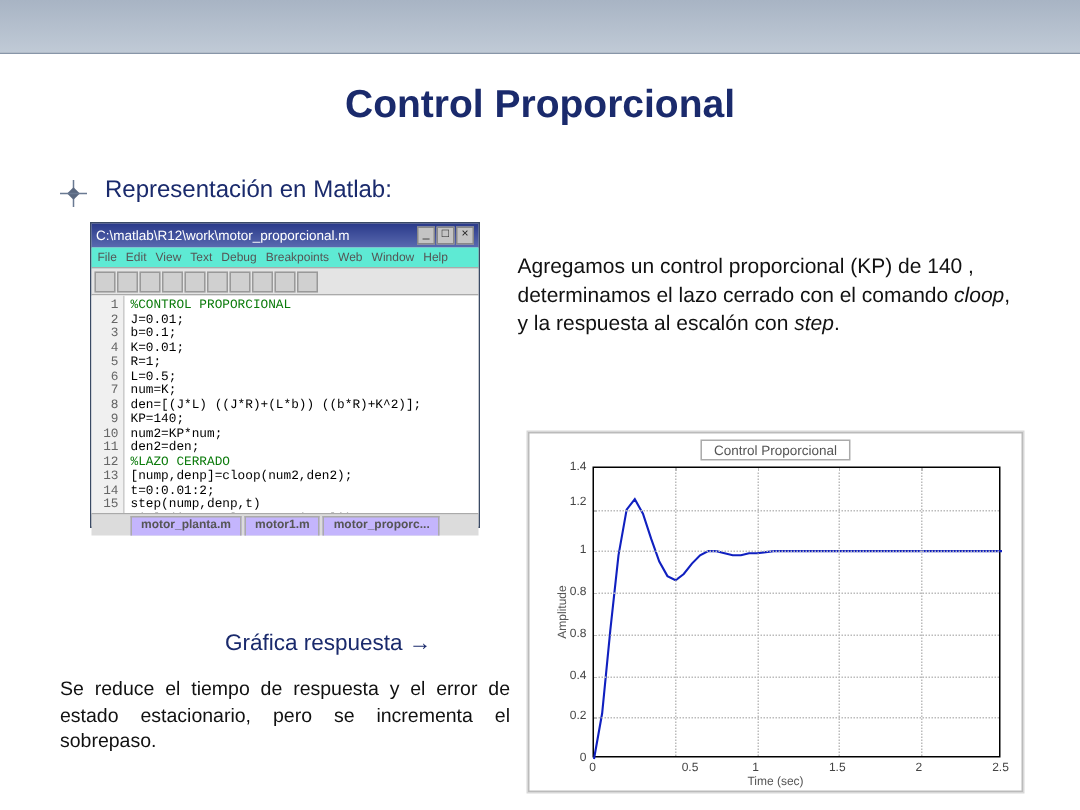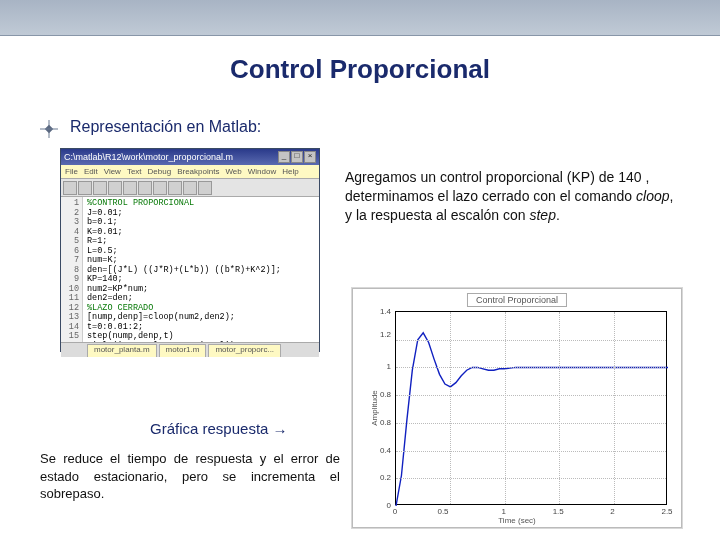--- a/index.html
+++ b/index.html
@@ -83,21 +83,21 @@
     width: 12px; height: 12px;
     background: #c4c4c4;
     border: 1px solid #888;
     font-size: 8px;
     line-height: 8px;
     text-align: center;
     color: #222;
   }
   .mw-menu {
     height: 14px;
-    background: #fef9c3;
+    background: #5eead4;
     border-bottom: 1px solid #aaa;
     display: flex;
     gap: 6px;
     padding: 0 4px;
     font-size: 8px;
     color: #555;
     align-items: center;
   }
   .mw-toolbar {
     height: 18px;
@@ -151,24 +151,25 @@
   .mw-tabs {
     height: 14px;
     background: #dcdcdc;
     display: flex;
     gap: 2px;
     padding: 1px 4px 0 26px;
     font-size: 8px;
     color: #555;
   }
   .mw-tabs div {
-    background: #fef9c3;
+    background: #c4b5fd;
     border: 1px solid #aaa;
     border-bottom: none;
     padding: 0 6px;
+    font-weight: bold;
   }
   .desc {
     position: absolute;
     left: 345px;
     top: 168px;
     width: 335px;
     font-size: 14px;
     color: #111;
     line-height: 1.35;
     font-family: Verdana, sans-serif;
@@ -377,18 +378,18 @@
   <div id="ticks"></div>
 <div class="ytick" style="top: 216px;">0</div>
     <div class="ytick" style="top: 188.286px;">0.2</div>
     <div class="ytick" style="top: 160.571px;">0.4</div>
     <div class="ytick" style="top: 132.857px;">0.8</div>
     <div class="ytick" style="top: 105.143px;">0.8</div>
     <div class="ytick" style="top: 77.4286px;">1</div>
     <div class="ytick" style="top: 45px;">1.2</div>
     <div class="ytick" style="top: 22px;">1.4</div>
     <div class="xtick" style="left: 42px;">0</div>
-    <div class="xtick" style="left: 90px;">0.5</div>
+    <div class="xtick" style="left: 107px;">0.5</div>
     <div class="xtick" style="left: 150.8px;">1</div>
     <div class="xtick" style="left: 205.2px;">1.5</div>
     <div class="xtick" style="left: 259.6px;">2</div>
     <div class="xtick" style="left: 314px;">2.5</div>
   </div>
 
 </body></html>

